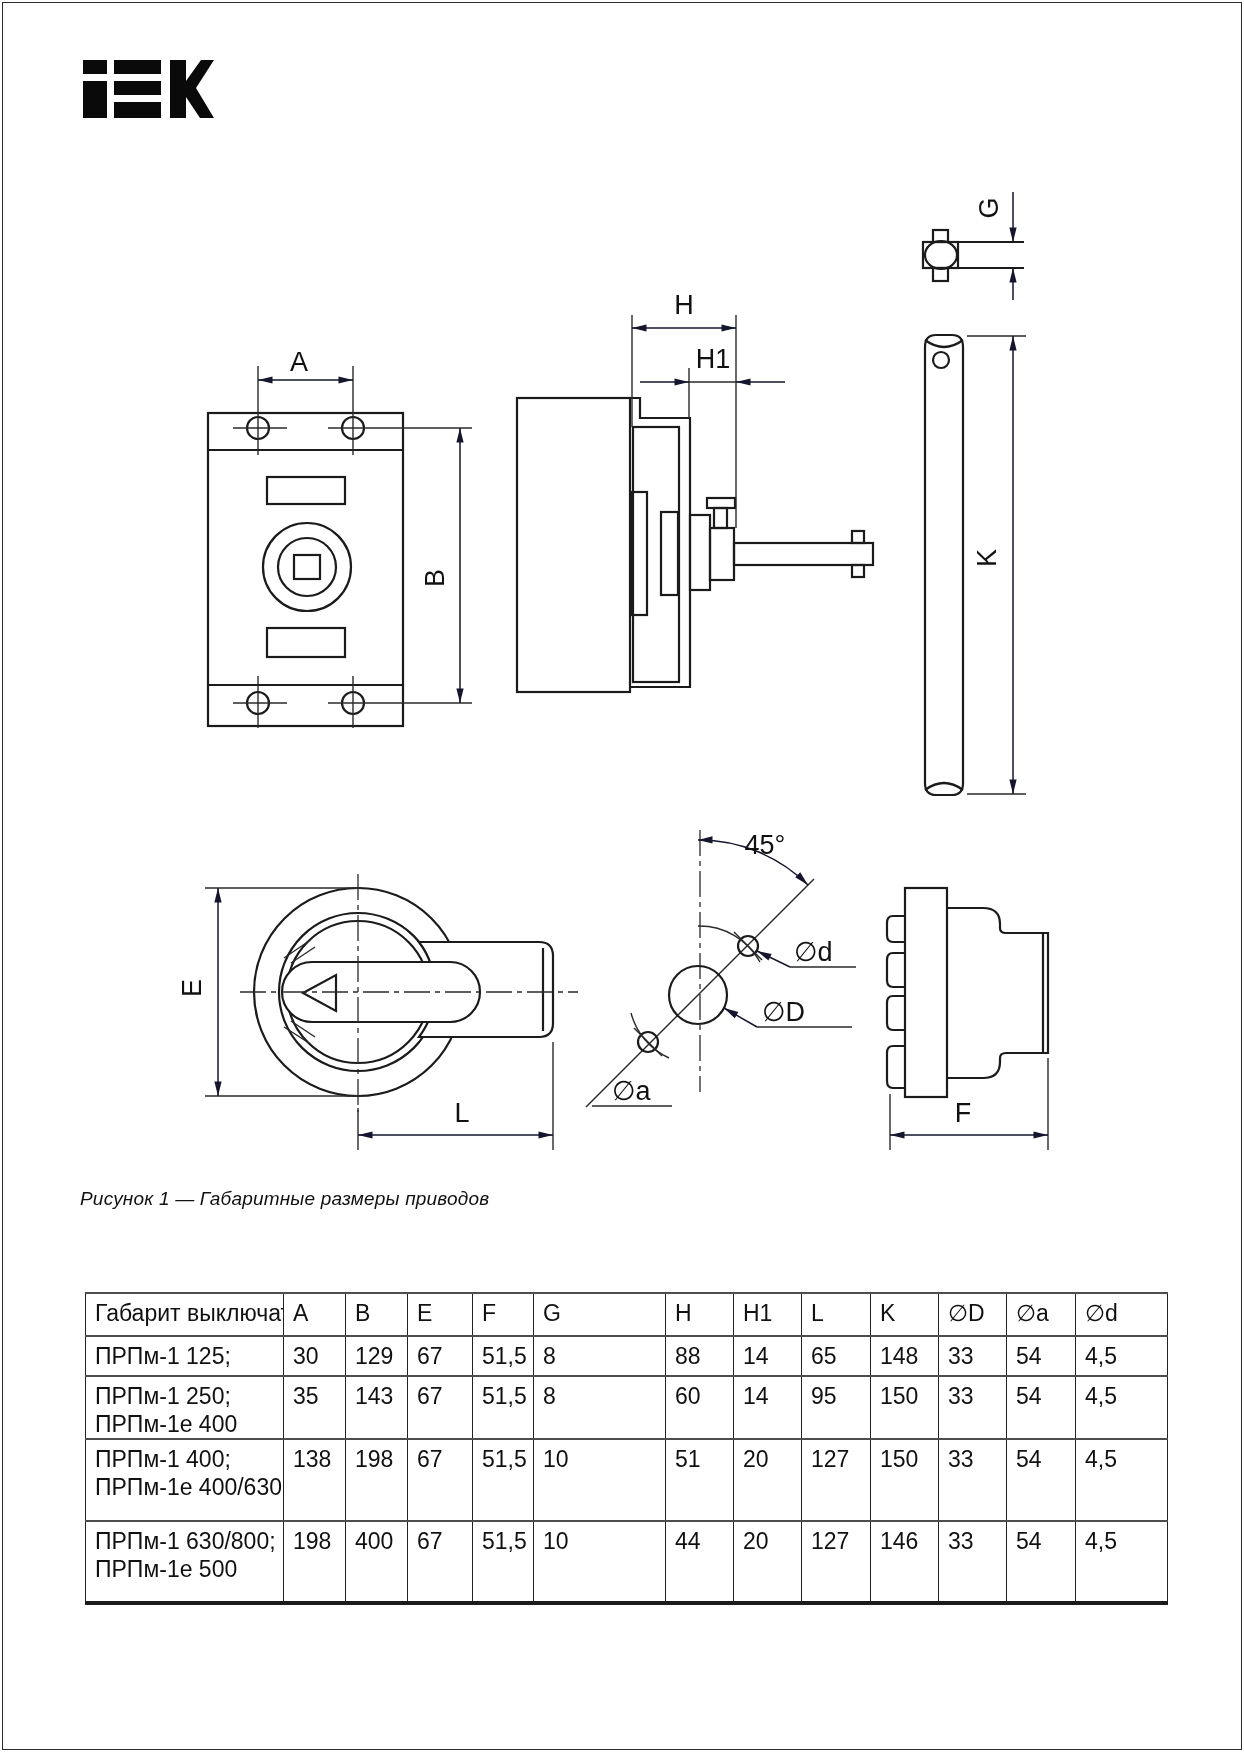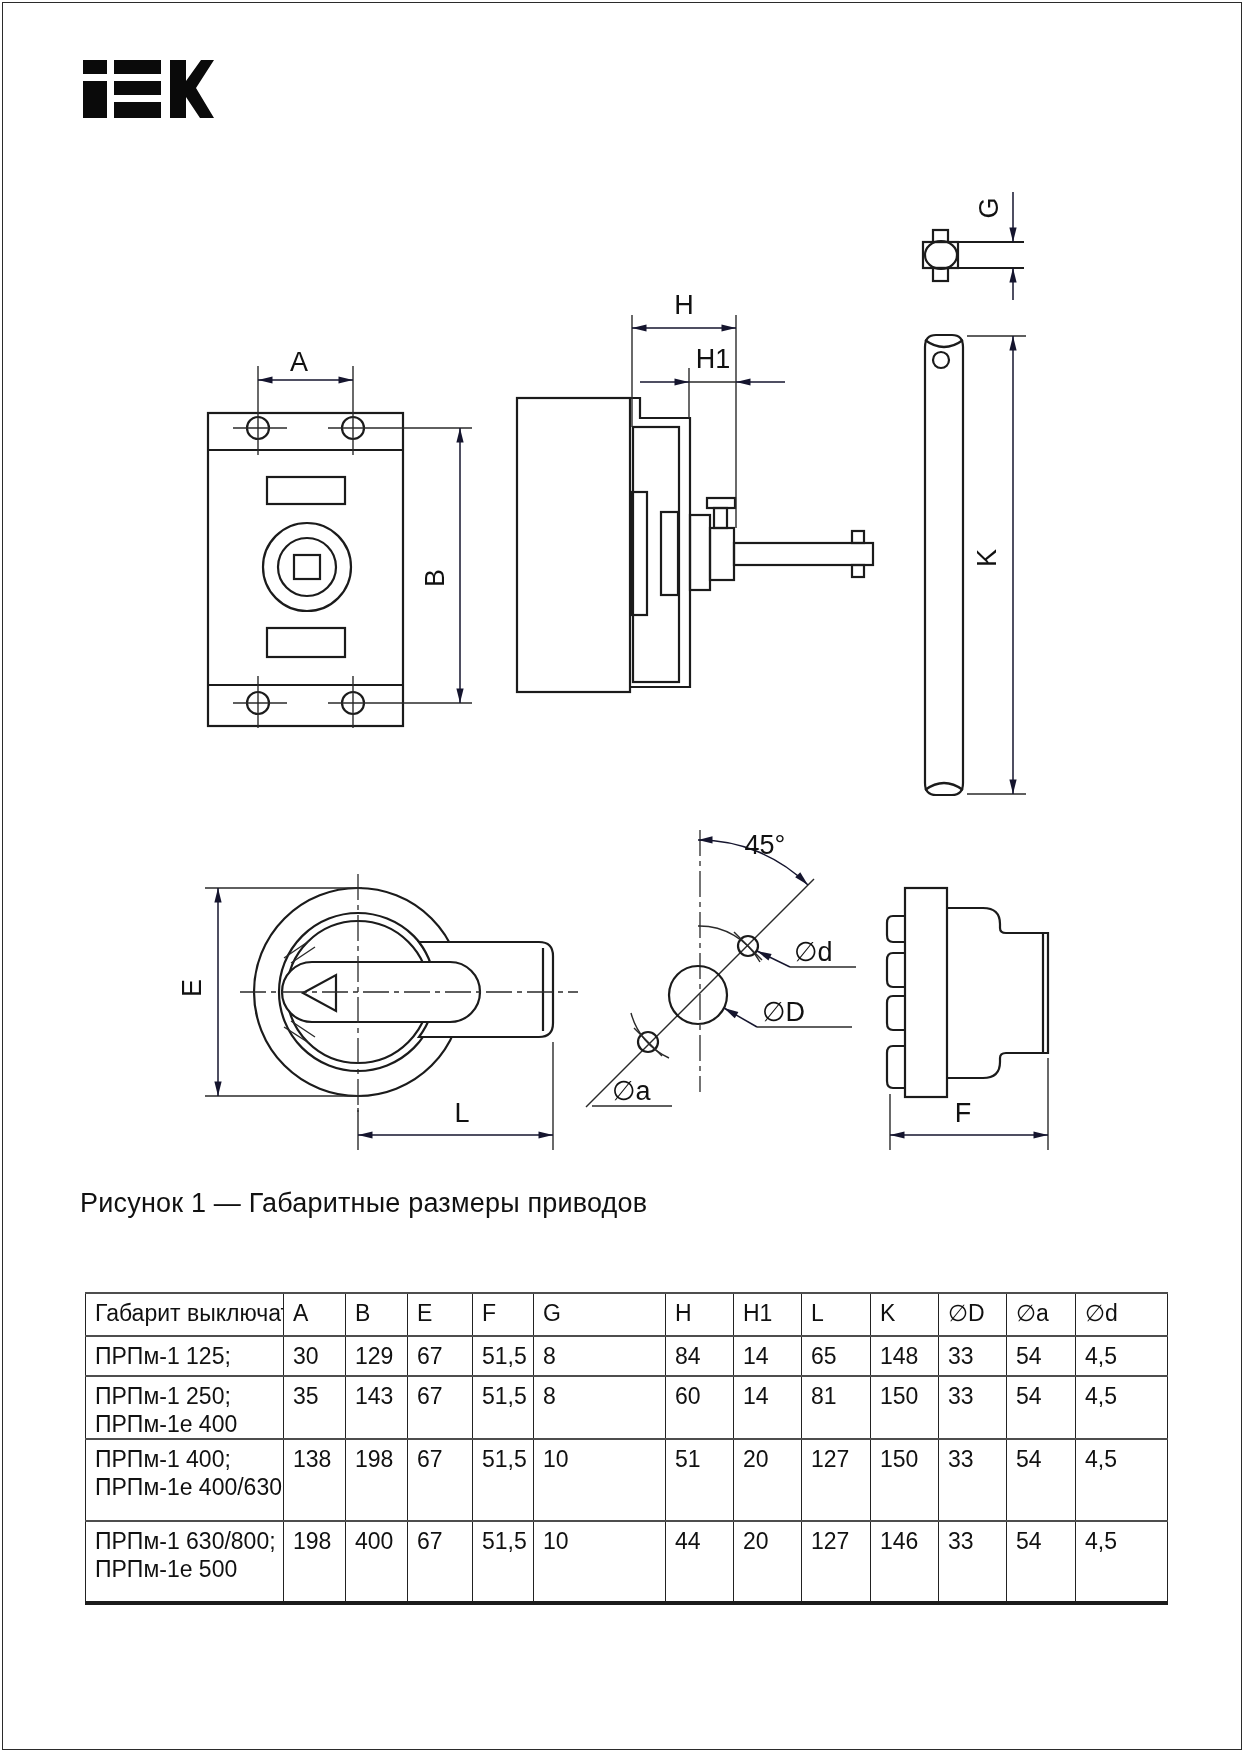--- a/index.html
+++ b/index.html
@@ -12,21 +12,21 @@
   .drawings{position:absolute;left:0;top:0;}
   
   .obj{stroke:#1b1b1b;stroke-width:2.2px;}
   .thin{stroke:#2a2a2a;stroke-width:1.4px;}
   .cline{stroke:#2a2a2a;stroke-width:1.3px;stroke-dasharray:26 5 5 5;}
   .dim,.dime{stroke:#15152e;stroke-width:1.5px;}
   .dim{marker-start:url(#arr);marker-end:url(#arr);}
   .dime{marker-end:url(#arr);}
   .lbl{font-family:"Liberation Sans",sans-serif;font-size:27px;fill:#111;stroke:none !important;}
   
-  .caption{position:absolute;left:80px;top:1188px;font-size:27px;letter-spacing:.2px;}
+  .caption{position:absolute;left:80px;top:1188px;font-size:19px;letter-spacing:.2px;font-style:italic;}
   
   .dim-table{
     position:absolute;left:85px;top:1292px;width:1082px;
     border-collapse:collapse;table-layout:fixed;
     border-left:1.5px solid #222;border-bottom:4px solid #1c1c1c;
     font-size:23px;
   }
   .dim-table th,.dim-table td{
     border-right:1.5px solid #222;border-top:2px solid #4d4d4d;
     padding:6px 6px 0 9px;vertical-align:top;text-align:left;
@@ -246,41 +246,41 @@
     <tbody>
         <tr>
           <td>
             <div>ПРПм-1 125;</div>
           </td>
           <td>30</td>
           <td>129</td>
           <td>67</td>
           <td>51,5</td>
           <td>8</td>
-          <td>84</td>
+          <td>88</td>
           <td>14</td>
           <td>65</td>
           <td>148</td>
           <td>33</td>
           <td>54</td>
           <td>4,5</td>
         </tr>
         <tr>
           <td>
             <div>ПРПм-1 250;</div>
             <div>ПРПм-1е 400</div>
           </td>
           <td>35</td>
           <td>143</td>
           <td>67</td>
           <td>51,5</td>
           <td>8</td>
           <td>60</td>
           <td>14</td>
-          <td>81</td>
+          <td>95</td>
           <td>150</td>
           <td>33</td>
           <td>54</td>
           <td>4,5</td>
         </tr>
         <tr>
           <td>
             <div>ПРПм-1 400;</div>
             <div>ПРПм-1е 400/630</div>
           </td>

